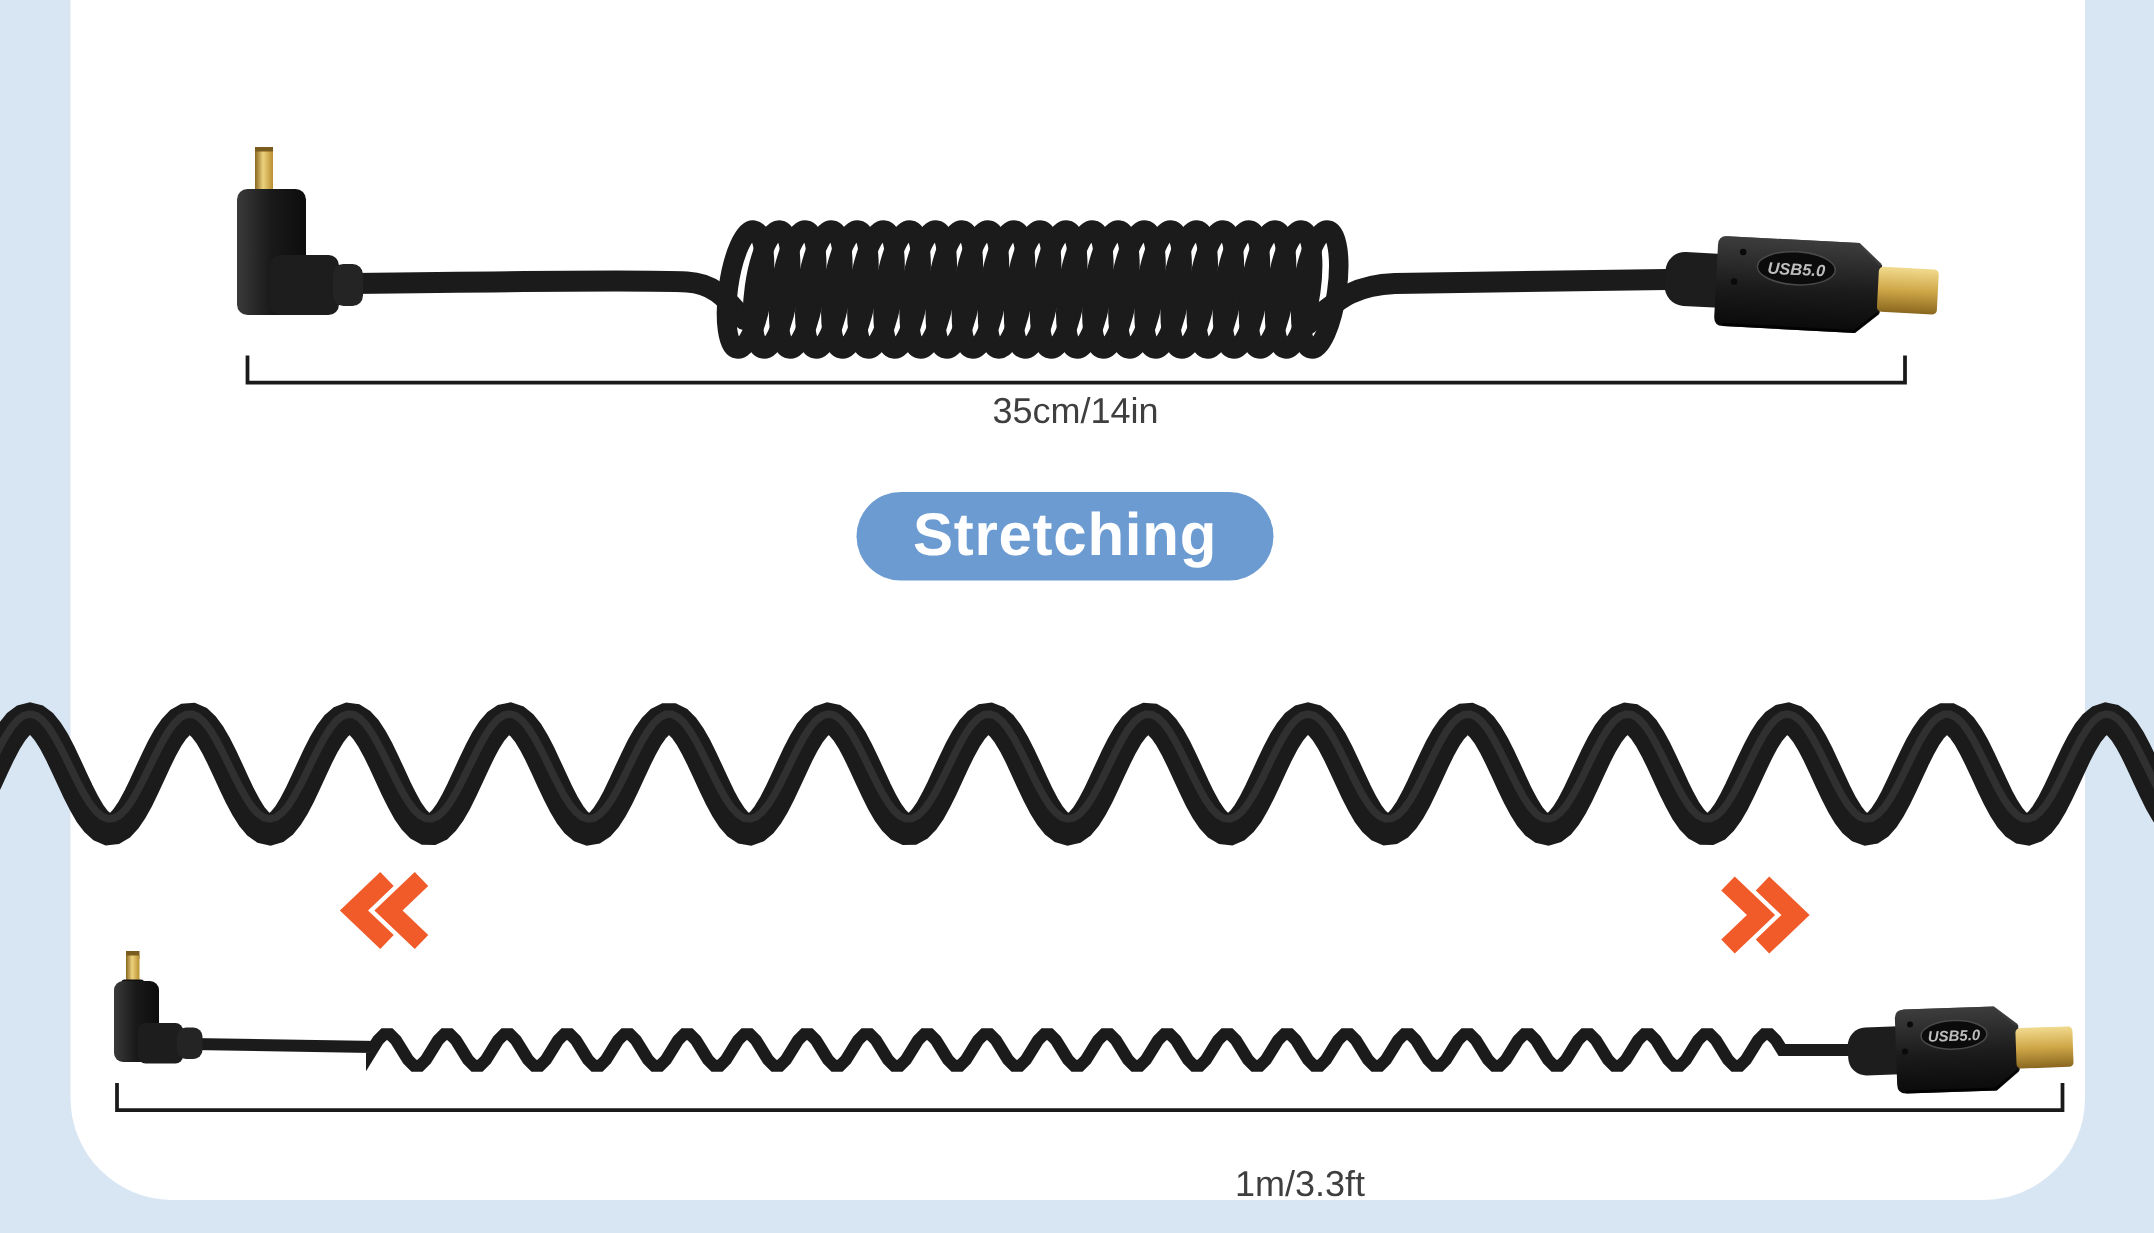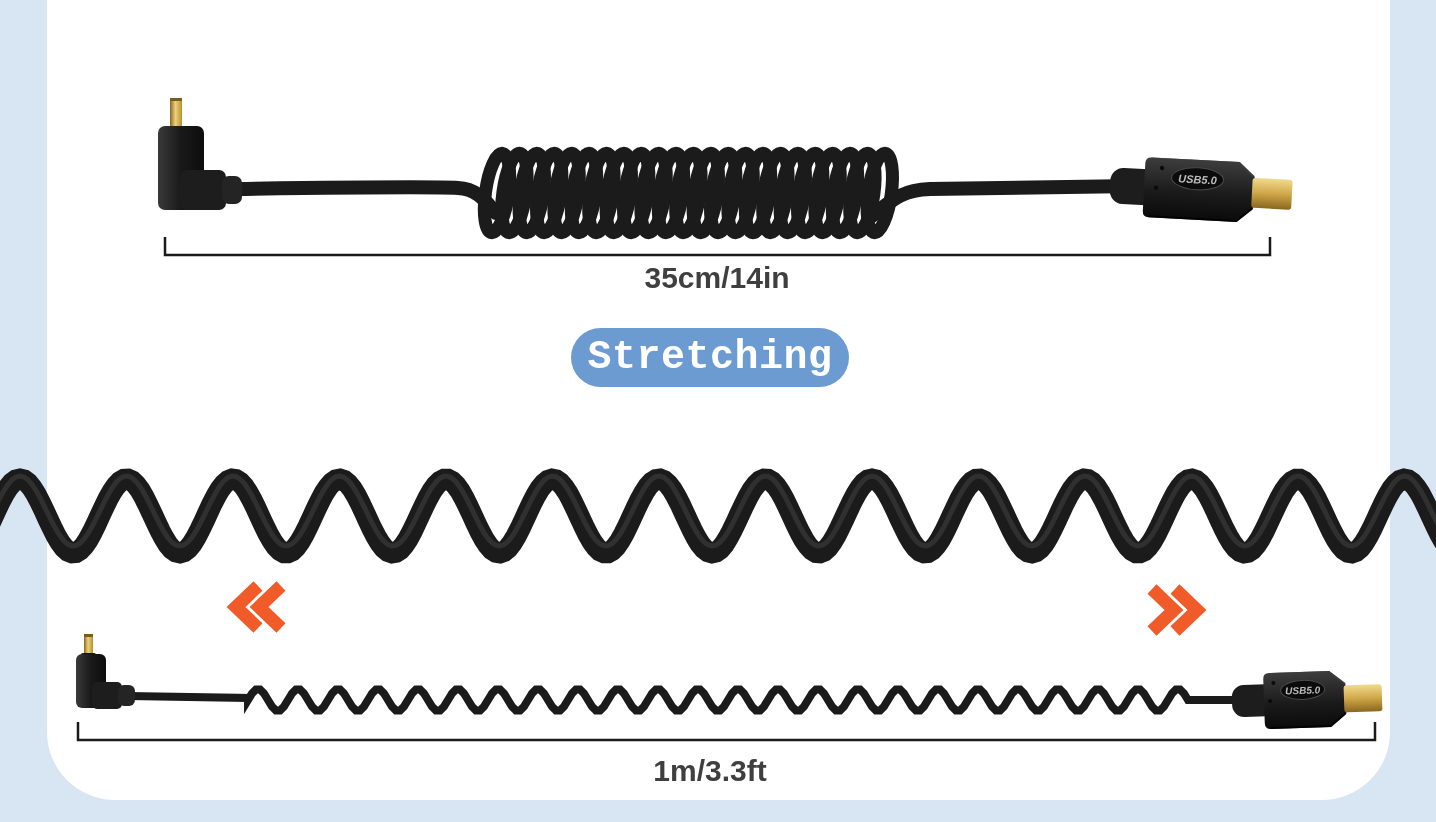--- a/index.html
+++ b/index.html
@@ -6,25 +6,25 @@
   .stage{position:relative;width:1436px;height:822px;overflow:hidden;
          background:var(--background,#d8e6f3);
          font-family:"Liberation Sans",sans-serif;}
   .card{position:absolute;left:47px;top:-90px;width:1343px;height:890px;
         background:var(--card,#ffffff);border-radius:68px;}
   .art{position:absolute;left:0;top:0;}
   .pill{position:absolute;display:flex;align-items:center;justify-content:center;
         background:var(--badge,#6c9bd2);color:var(--badge-text,#fff);
         font-weight:bold;border-radius:40px;letter-spacing:.5px;}
   .pill-before{left:500px;top:7px;width:418px;height:62px;font-size:40px;}
-  .pill-during{left:571px;top:328px;width:278px;height:59px;font-size:40px;font-family:Liberation Mono, monospace;}
-  .measure{position:absolute;font-weight:bold;color:var(--label,#3f3f3f);
-           font-size:30px;text-align:center;width:400px;}
+  .pill-during{left:571px;top:328px;width:278px;height:59px;font-size:40px;}
+  .measure{position:absolute;font-weight:normal;color:var(--label,#3f3f3f);
+           font-size:24px;text-align:center;width:400px;}
   .measure-top{left:517px;top:261px;}
-  .measure-bottom{left:510px;top:754px;}
+  .measure-bottom{left:510px;top:776px;text-align:right;}
   .cable{fill:none;stroke:var(--cable,#1b1b1b);stroke-linecap:round;}
   .coil ellipse{fill:none;stroke:var(--cable,#1b1b1b);stroke-width:13px;}
   .bracket{fill:none;stroke:var(--bracket,#1a1a1a);stroke-width:2.5px;}
   .chev{fill:none;stroke:var(--arrow,#f15a29);stroke-width:13px;stroke-linejoin:miter;}
   .usbc-text{font-family:"Liberation Sans",sans-serif;font-style:italic;font-weight:bold;
              fill:#bdbdbd;text-anchor:middle;}
   .sheen{fill:none;stroke:#414141;stroke-width:5px;opacity:.55;}
   .facet-hi{fill:none;stroke:#3c3c3c;stroke-width:2px;opacity:.8;}
   .facet-lo{fill:none;stroke:#000;stroke-width:2px;opacity:.8;}
 </style>

